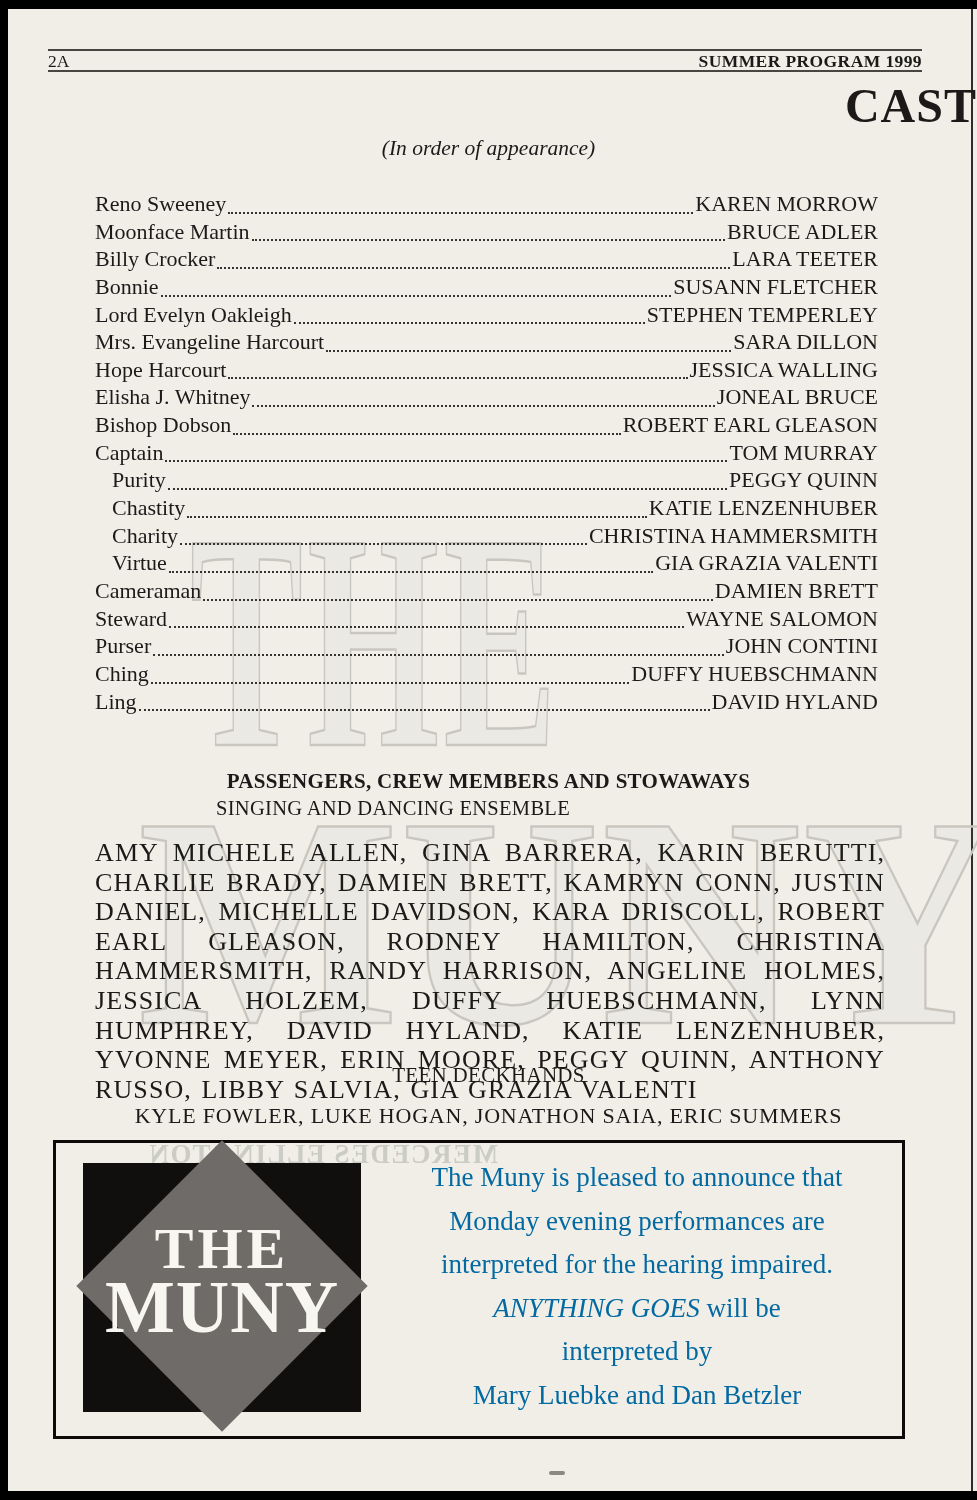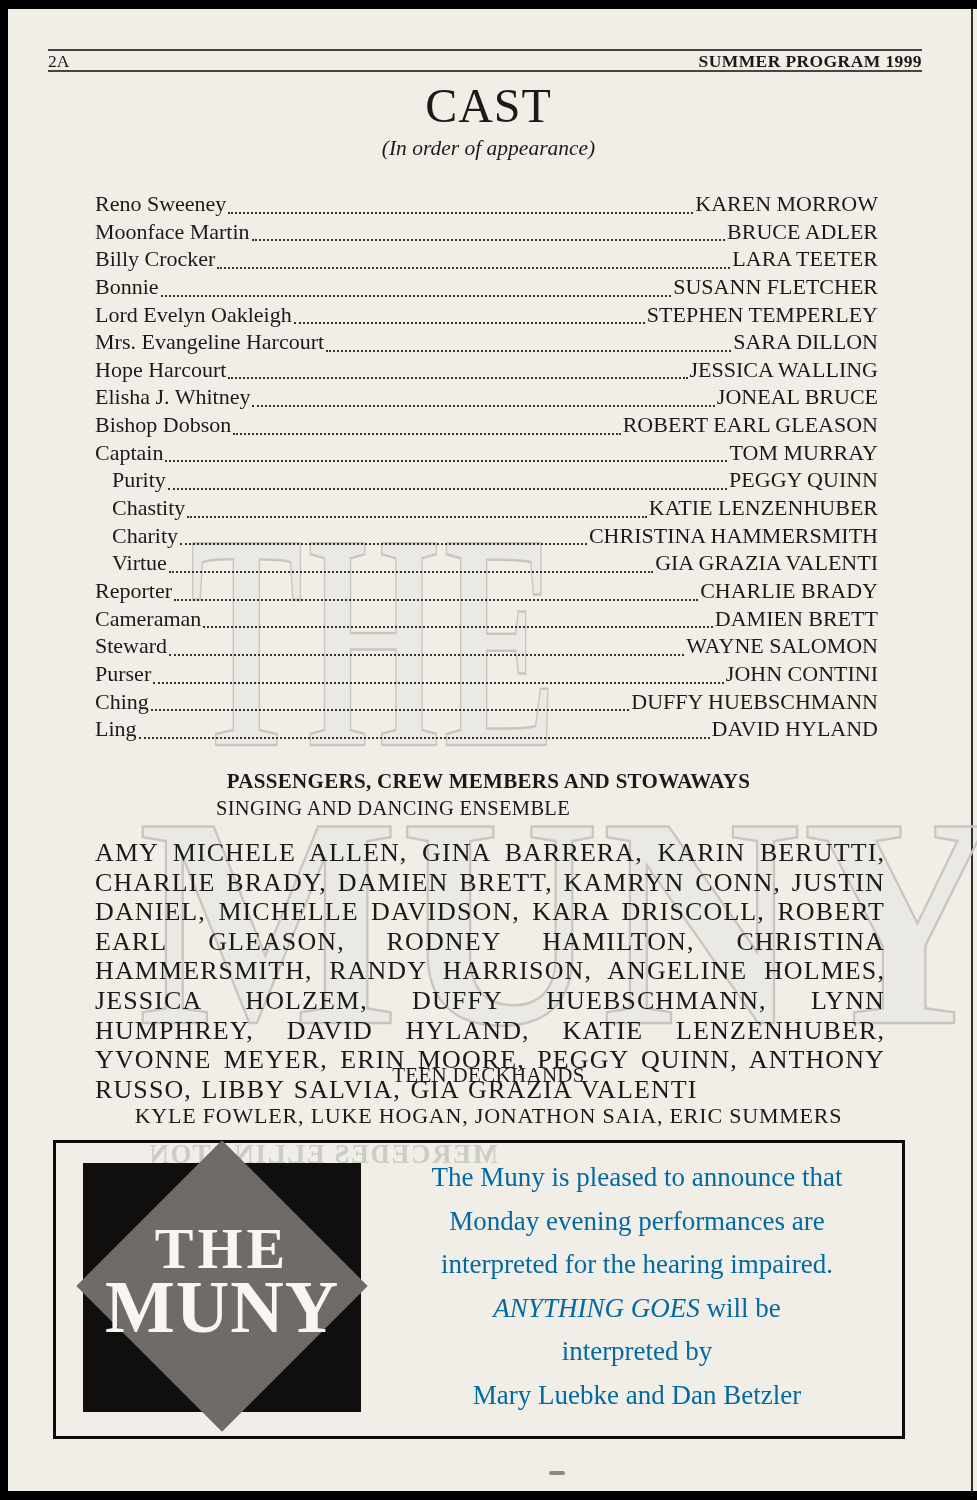--- a/index.html
+++ b/index.html
@@ -36,22 +36,22 @@
   .rule{position:absolute;left:48px;width:874px;height:2px;background:#47453f}
   .rule-top{top:49px}
   .rule-bottom{top:70px}
   .header-row{
     position:absolute;left:48px;top:51px;width:874px;
     display:flex;justify-content:space-between;align-items:baseline;font-size:17.5px
   }
   .program-title{font-weight:bold;letter-spacing:0.4px}
 
   
-  .page-title{position:absolute;left:0;top:78px;width:977px;text-align:center;
-    font-size:48px;font-weight:normal;letter-spacing:1px}
+  .page-title{position:absolute;left:0;top:78px;width:977px;text-align:right;
+    font-size:48px;font-weight:bold;letter-spacing:1px}
   .page-subtitle{position:absolute;left:0;top:136px;width:977px;text-align:center;
     font-style:italic;font-size:21.5px}
 
   
   .cast-list{position:absolute;left:95px;top:191px;width:783px;font-size:22px}
   .cast-row{display:flex;align-items:baseline;height:27.65px}
   .cast-row.indent{padding-left:17px}
   .role,.performer{white-space:nowrap}
   .leader{flex:1 1 auto;min-width:20px;border-bottom:2.5px dotted #353330;
     align-self:flex-end;margin:0 2px 5px 2px}
@@ -191,25 +191,20 @@
     <span class="leader"></span>
     <span class="performer">CHRISTINA HAMMERSMITH</span>
   </div>
 
   <div class="cast-row indent">
     <span class="role">Virtue</span>
     <span class="leader"></span>
     <span class="performer">GIA GRAZIA VALENTI</span>
   </div>
 
-  <div class="cast-row">
-    <span class="role">Reporter</span>
-    <span class="leader"></span>
-    <span class="performer">CHARLIE BRADY</span>
-  </div>
 
   <div class="cast-row">
     <span class="role">Cameraman</span>
     <span class="leader"></span>
     <span class="performer">DAMIEN BRETT</span>
   </div>
 
   <div class="cast-row">
     <span class="role">Steward</span>
     <span class="leader"></span>

